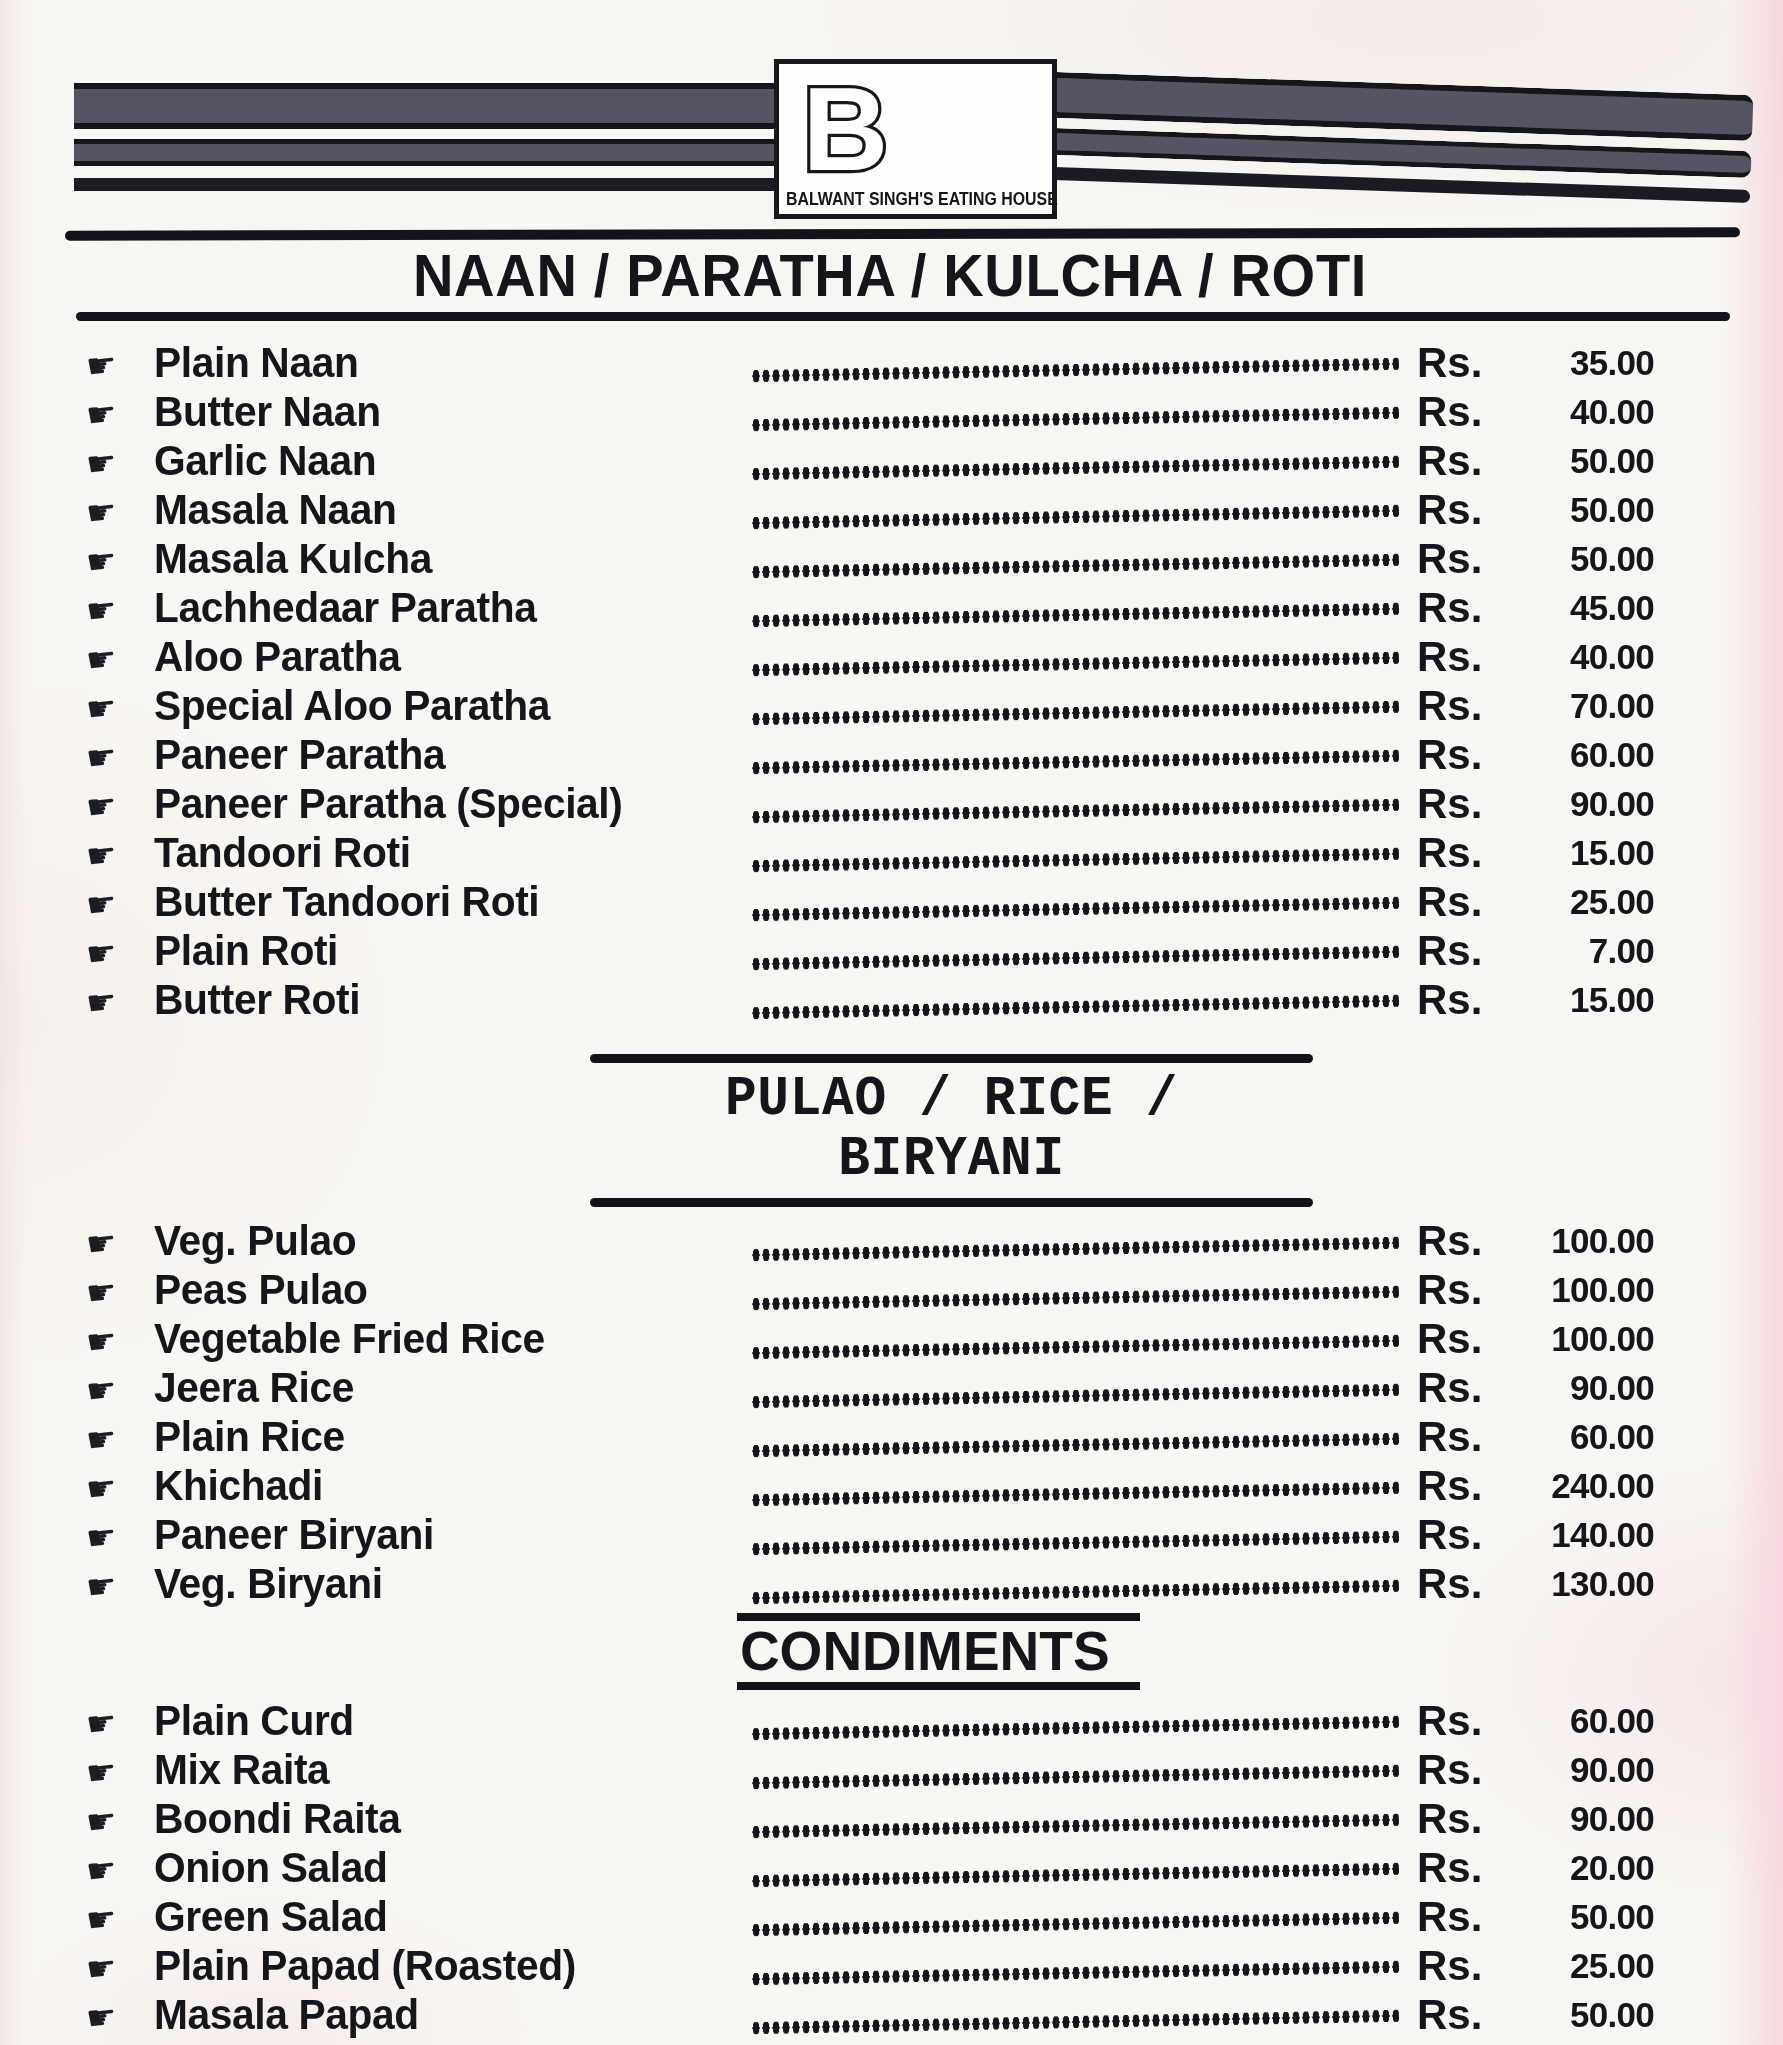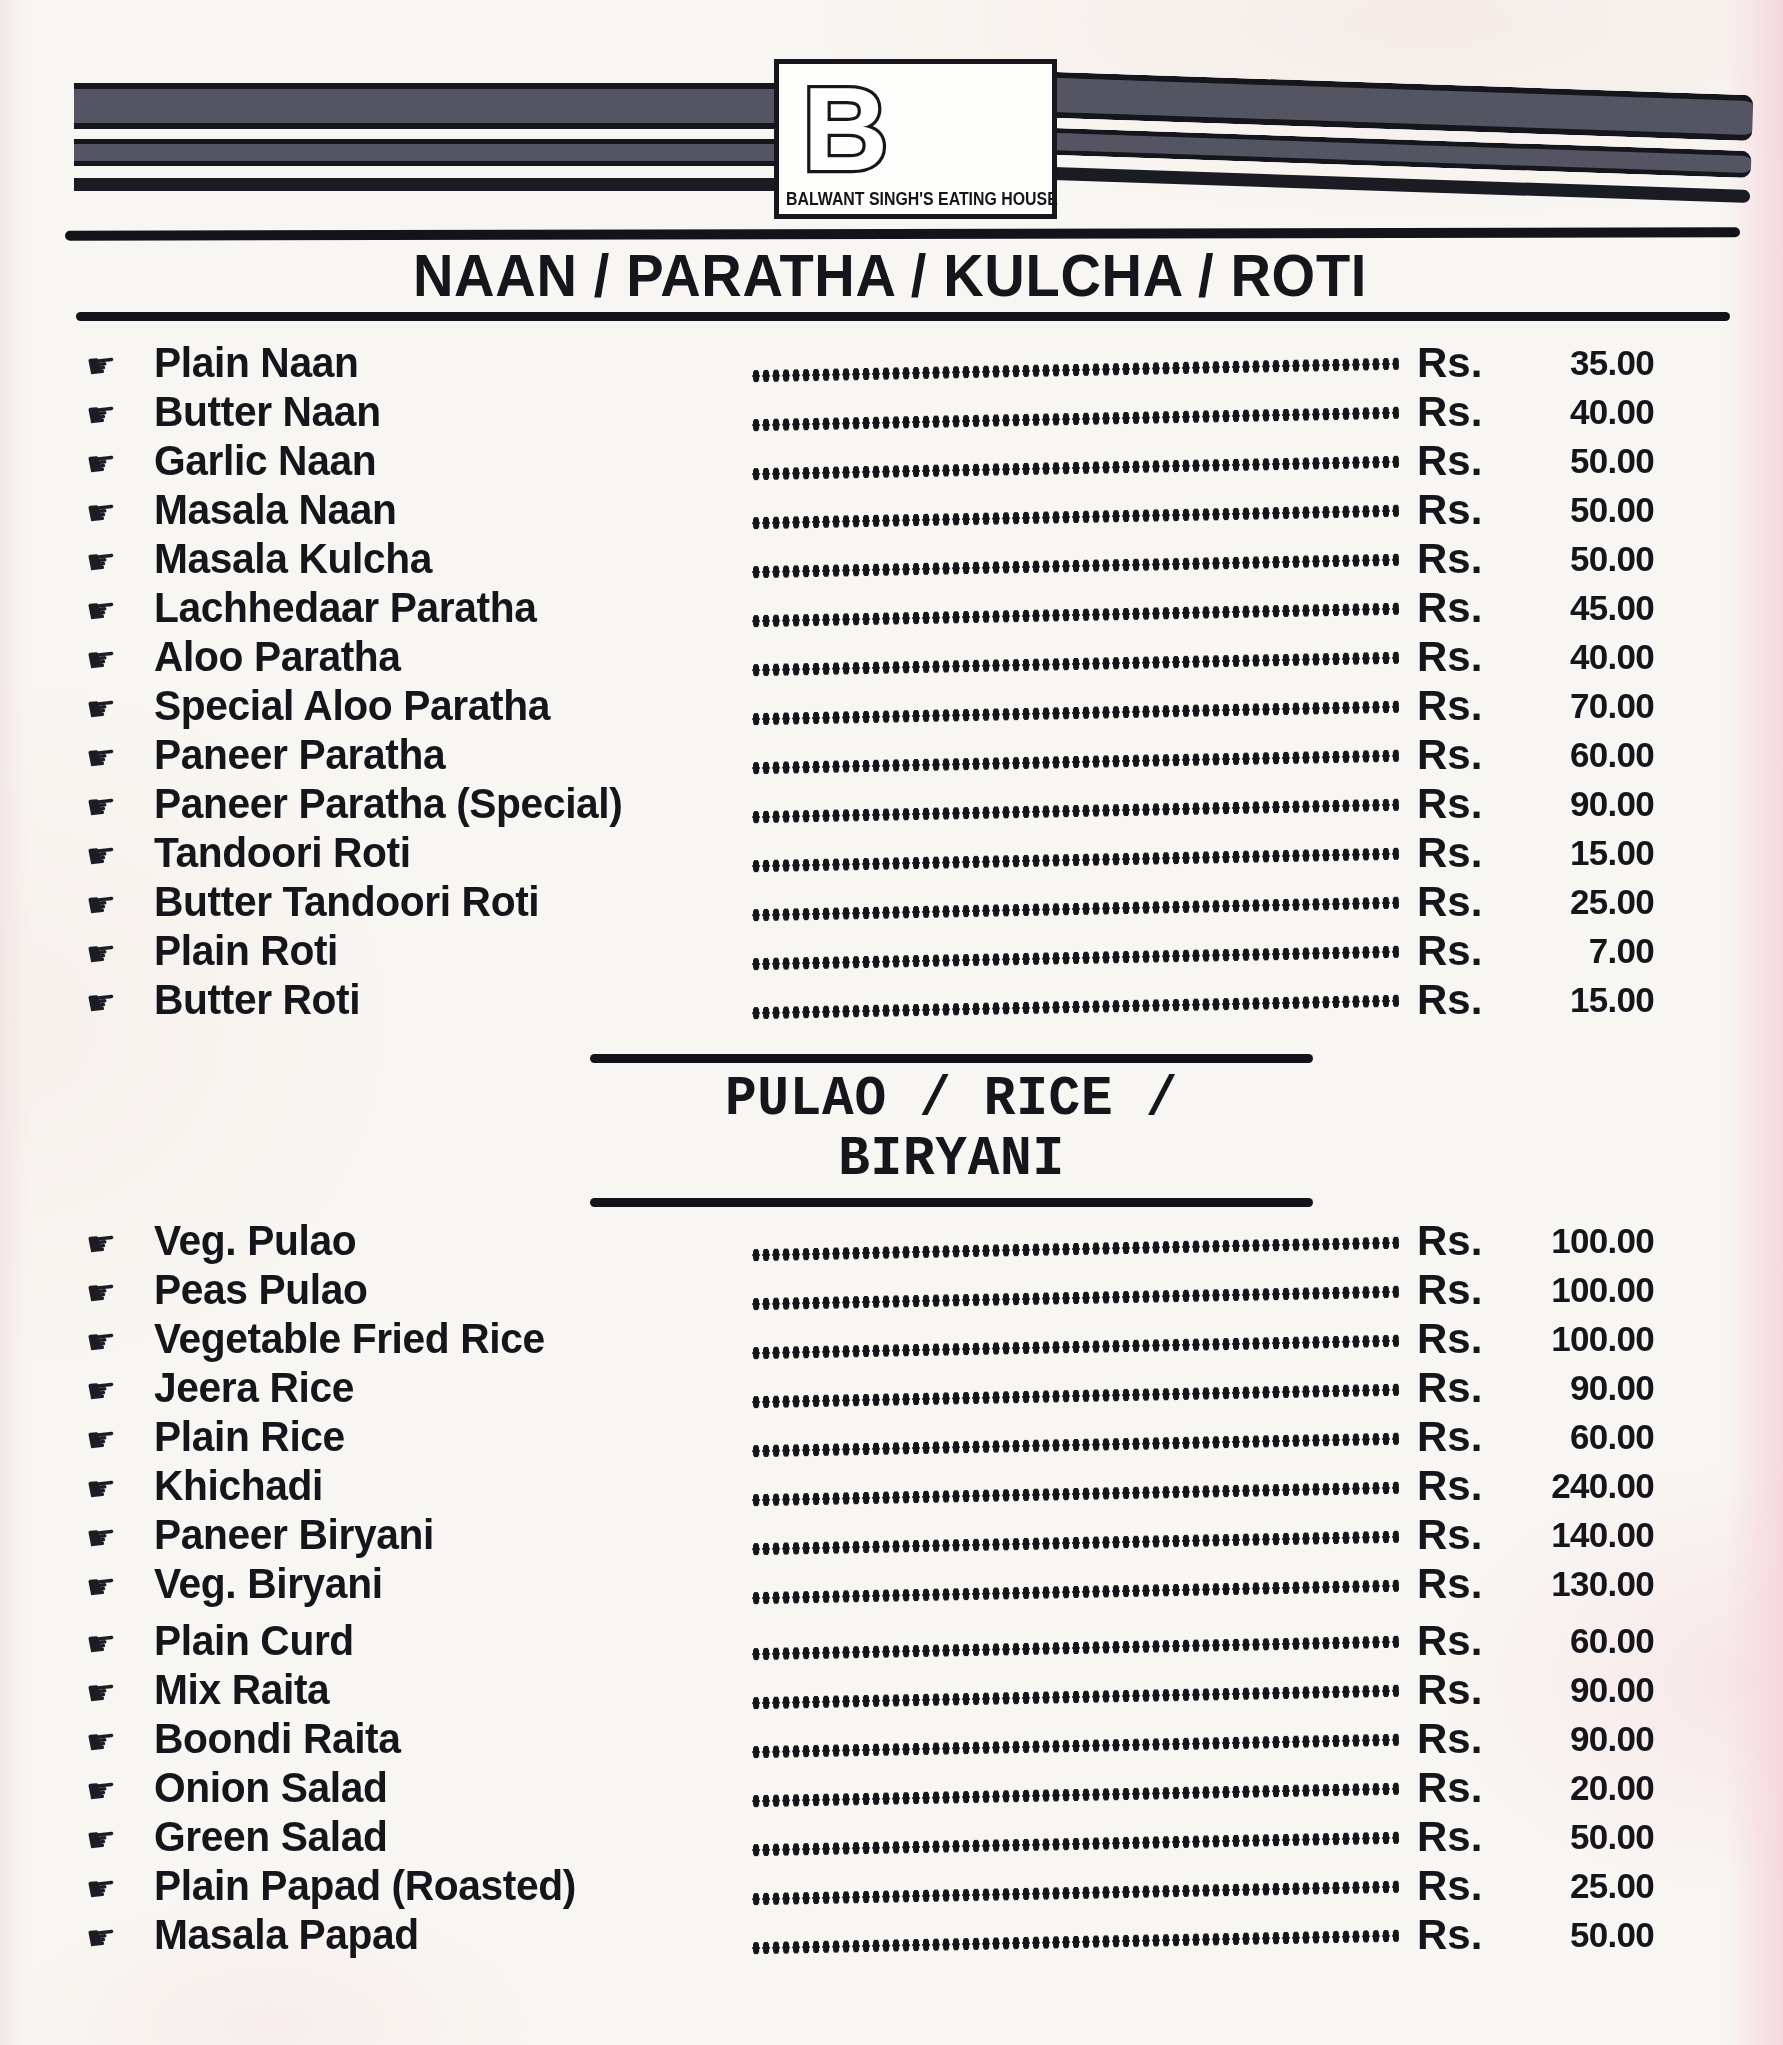--- a/index.html
+++ b/index.html
@@ -281,20 +281,23 @@
     <span class="hand">☛</span>
     <span class="name">Veg. Biryani</span>
     <span class="leader"></span>
     <span class="rs">Rs.</span>
     <span class="price">130.00</span>
   </div>
         </div>
     </div>
 
     <div>
+      <div class="h3-wrap">
+        <div class="h3-title">CONDIMENTS</div>
+      </div>
       <div class="rows s3">
           <div class="row">
     <span class="hand">☛</span>
     <span class="name">Plain Curd</span>
     <span class="leader"></span>
     <span class="rs">Rs.</span>
     <span class="price">60.00</span>
   </div>
           <div class="row">
     <span class="hand">☛</span>

